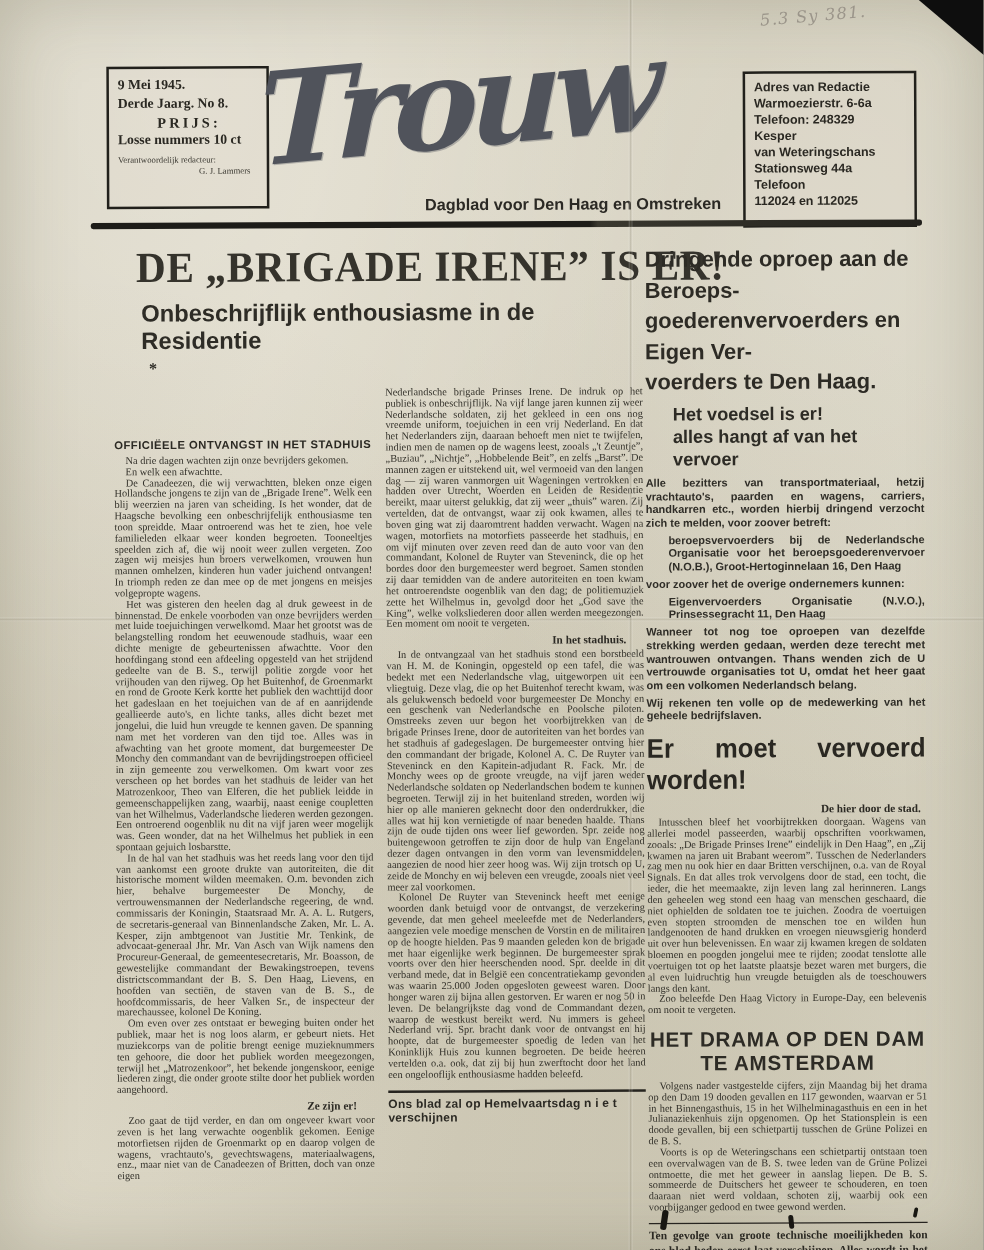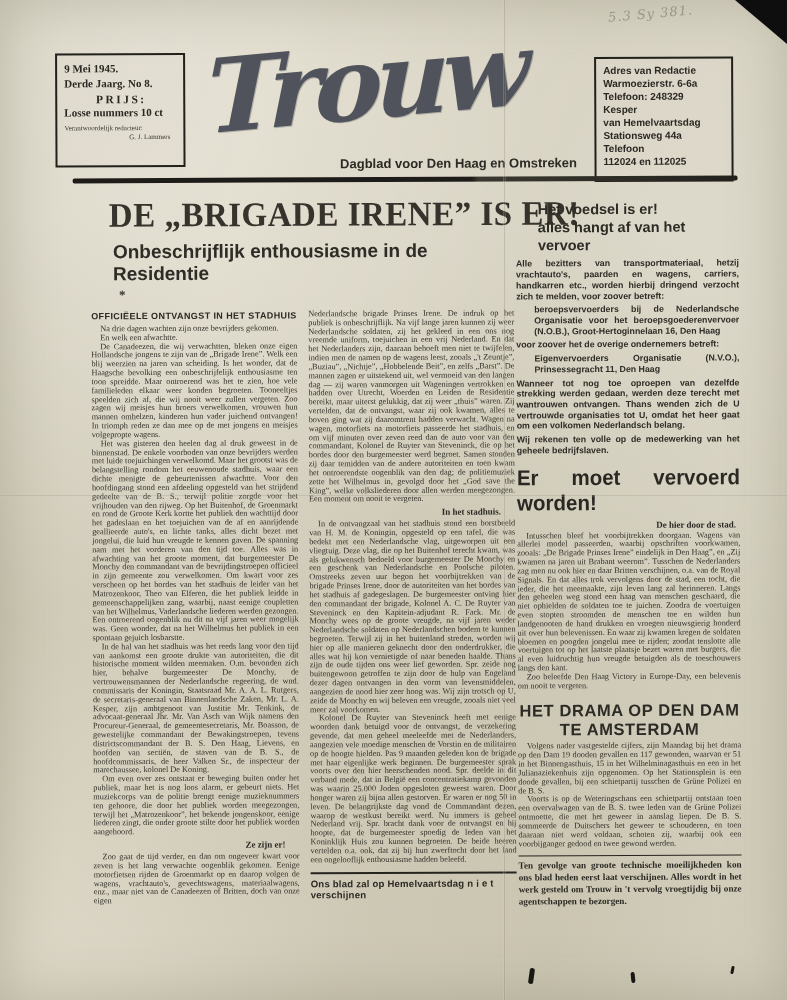--- a/index.html
+++ b/index.html
@@ -25,21 +25,21 @@
   .crease-v{position:absolute;left:503px;top:0;width:3px;height:1000px;
     background:linear-gradient(to right,rgba(255,255,255,.25),rgba(110,104,82,.22),rgba(255,255,255,.2));z-index:1;}
   .crease-h{position:absolute;left:0;top:494px;width:787px;height:3px;
     background:linear-gradient(to bottom,rgba(255,255,255,.18),rgba(115,108,85,.16),rgba(255,255,255,.15));z-index:1;}
   .speck{position:absolute;background:#181712;border-radius:2px;z-index:3;}
   .speck.s1{left:529px;top:968px;width:5px;height:16px;transform:rotate(8deg);}
   .speck.s2{left:631px;top:972px;width:4px;height:11px;transform:rotate(-6deg);}
   .speck.s3{left:731px;top:966px;width:3px;height:8px;transform:rotate(12deg);}
 
   
-  .issue-box{position:absolute;left:57px;top:52px;width:114px;height:100px;
+  .issue-box{position:absolute;left:87px;top:52px;width:114px;height:100px;
     border:2px solid #21201b;padding:6px 5px 4px 7px;z-index:2;background:rgba(222,217,205,.25);}
   .issue-line{font-weight:bold;font-size:11px;line-height:1.35;color:#2a2822;}
   .issue-price-label{font-weight:bold;font-size:11.5px;letter-spacing:2.5px;text-align:center;margin-top:2px;color:#2a2822;}
   .issue-price{font-weight:bold;font-size:11px;margin-top:1px;color:#2a2822;}
   .issue-editor{margin-top:6px;font-size:7px;line-height:1.3;color:#3a3831;}
   .issue-editor .ed-name{text-align:right;padding-right:8px;}
 
   .masthead{position:absolute;left:208px;top:18px;width:400px;height:150px;
     font-family:"DejaVu Serif",serif;font-style:italic;font-weight:bold;
     font-size:102px;line-height:1.2;color:#50535b;letter-spacing:-7px;
@@ -58,21 +58,21 @@
   
   .left-region{position:absolute;left:92px;top:196px;width:424px;z-index:2;}
   .headline{margin:0 0 0 18px;font-family:"Liberation Serif",serif;font-weight:bold;
     font-size:33px;letter-spacing:.5px;color:#35332c;white-space:nowrap;transform:scaleY(1.04);}
   .subhead{margin:7px 0 0 22px;font-family:"Liberation Sans",sans-serif;font-weight:bold;
     font-size:19px;color:#2e2c26;}
   .star{margin:2px 0 0 28px;font-size:13px;font-weight:bold;color:#2e2c26;}
   .cols{display:flex;gap:11px;margin-top:8px;}
   .col{width:206px;}
   .kicker{font-family:"Liberation Sans",sans-serif;font-weight:bold;font-size:9px;
-    letter-spacing:.4px;margin-bottom:4px;color:#2b2923;}
+    letter-spacing:.4px;margin-bottom:4px;color:#2b2923;margin-top:40px;}
   .para{margin:0;font-size:8.3px;line-height:1.065;text-align:justify;
     text-indent:9px;color:#33312a;}
   .para.noindent{text-indent:0;}
   .crosshead{font-weight:bold;font-size:9px;text-align:right;margin:3px 14px 3px 0;color:#2b2923;}
   .notice-rule{border-top:2px solid #26241f;margin-top:7px;width:100%;}
   .notice{margin-top:4px;font-family:"Liberation Sans",sans-serif;font-weight:bold;
     font-size:9.6px;color:#2b2923;letter-spacing:.2px;}
 
   
   .right-region{position:absolute;left:517px;top:196px;width:223px;z-index:2;}
@@ -118,21 +118,21 @@
     </div>
 
     <div class="masthead">Trouw</div>
     <div class="tagline">Dagblad voor Den Haag en Omstreken</div>
 
     <div class="address-box">
       <div>Adres van Redactie</div>
       <div>Warmoezierstr. 6-6a</div>
       <div>Telefoon: 248329</div>
       <div>Kesper</div>
-      <div>van Hemelvaartsdag</div>
+      <div>van Weteringschans</div>
       <div>Stationsweg 44a</div>
       <div>Telefoon</div>
       <div>112024 en 112025</div>
     </div>
 
     <div class="header-rule"></div>
 
     <div class="left-region">
       <h1 class="headline">DE „BRIGADE IRENE” IS ER!</h1>
       <h2 class="subhead">Onbeschrijflijk enthousiasme in de Residentie</h2>
@@ -154,27 +154,32 @@
           <div class="crosshead">In het stadhuis.</div>
           <p class="para">In de ontvangzaal van het stadhuis stond een borstbeeld van H. M. de Koningin, opgesteld op een tafel, die was bedekt met een Nederlandsche vlag, uitgeworpen uit een vliegtuig. Deze vlag, die op het Buitenhof terecht kwam, was als gelukwensch bedoeld voor burgemeester De Monchy en een geschenk van Nederlandsche en Poolsche piloten. Omstreeks zeven uur begon het voorbijtrekken van de brigade Prinses Irene, door de autoriteiten van het bordes van het stadhuis af gadegeslagen. De burgemeester ontving hier den commandant der brigade, Kolonel A. C. De Ruyter van Steveninck en den Kapitein-adjudant R. Fack. Mr. de Monchy wees op de groote vreugde, na vijf jaren weder Nederlandsche soldaten op Nederlandschen bodem te kunnen begroeten. Terwijl zij in het buitenland streden, worden wij hier op alle manieren geknecht door den onderdrukker, die alles wat hij kon vernietigde of naar beneden haalde. Thans zijn de oude tijden ons weer lief geworden. Spr. zeide nog buitengewoon getroffen te zijn door de hulp van Engeland dezer dagen ontvangen in den vorm van levensmiddelen, aangezien de nood hier zeer hoog was. Wij zijn trotsch op U, zeide de Monchy en wij beleven een vreugde, zooals niet veel meer zal voorkomen.</p>
           <p class="para">Kolonel De Ruyter van Steveninck heeft met eenige woorden dank betuigd voor de ontvangst, de verzekering gevende, dat men geheel meeleefde met de Nederlanders, aangezien vele moedige menschen de Vorstin en de militairen op de hoogte hielden. Pas 9 maanden geleden kon de brigade met haar eigenlijke werk beginnen. De burgemeester sprak voorts over den hier heerschenden nood. Spr. deelde in dit verband mede, dat in België een concentratiekamp gevonden was waarin 25.000 Joden opgesloten geweest waren. Door honger waren zij bijna allen gestorven. Er waren er nog 50 in leven. De belangrijkste dag vond de Commandant dezen, waarop de westkust bereikt werd. Nu immers is geheel Nederland vrij. Spr. bracht dank voor de ontvangst en hij hoopte, dat de burgemeester spoedig de leden van het Koninklijk Huis zou kunnen begroeten. De beide heeren vertelden o.a. ook, dat zij bij hun zwerftocht door het land een ongelooflijk enthousiasme hadden beleefd.</p>
           <div class="notice-rule"></div>
           <div class="notice">Ons blad zal op Hemelvaartsdag  n i e t  verschijnen</div>
         </div>
       </div>
     </div>
 
     <div class="right-region">
+      <div class="oproep-head">
+        <div>Dringende oproep aan de Beroeps-</div>
+        <div>goederenvervoerders en Eigen Ver-</div>
+        <div>voerders te Den Haag.</div>
+      </div>
       <div class="oproep-sub">
         <div>Het voedsel is er!</div>
         <div>alles hangt af van het vervoer</div>
       </div>
       <p class="bold-p">Alle bezitters van transportmateriaal, hetzij vrachtauto's, paarden en wagens, carriers, handkarren etc., worden hierbij dringend verzocht zich te melden, voor zoover betreft:</p>
       <p class="bold-p indent1">beroepsvervoerders bij de Nederlandsche Organisatie voor het beroepsgoederenvervoer (N.O.B.), Groot-Hertoginnelaan 16, Den Haag</p>
-      <p class="bold-p">voor zoover het de overige ondernemers betreft:</p>
+      <p class="bold-p">voor zoover het de overige ondernemers kunnen:</p>
       <p class="bold-p indent1">Eigenvervoerders Organisatie (N.V.O.), Prinsessegracht 11, Den Haag</p>
       <p class="bold-p">Wanneer tot nog toe oproepen van dezelfde strekking werden gedaan, werden deze terecht met wantrouwen ontvangen. Thans wenden zich de U vertrouwde organisaties tot U, omdat het heer gaat om een volkomen Nederlandsch belang.</p>
       <p class="bold-p">Wij rekenen ten volle op de medewerking van het geheele bedrijfslaven.</p>
       <div class="banner">Er moet vervoerd worden!</div>
       <div class="crosshead serif">De hier door de stad.</div>
       <p class="para">Intusschen bleef het voorbijtrekken doorgaan. Wagens van allerlei model passeerden, waarbij opschriften voorkwamen, zooals: „De Brigade Prinses Irene” eindelijk in Den Haag”, en „Zij kwamen na jaren uit Brabant weerom”. Tusschen de Nederlanders zag men nu ook hier en daar Britten verschijnen, o.a. van de Royal Signals. En dat alles trok vervolgens door de stad, een tocht, die ieder, die het meemaakte, zijn leven lang zal herinneren. Langs den geheelen weg stond een haag van menschen geschaard, die niet ophielden de soldaten toe te juichen. Zoodra de voertuigen even stopten stroomden de menschen toe en wilden hun landgenooten de hand drukken en vroegen nieuwsgierig honderd uit over hun belevenissen. En waar zij kwamen kregen de soldaten bloemen en poogden jongelui mee te rijden; zoodat tenslotte alle voertuigen tot op het laatste plaatsje bezet waren met burgers, die al even luidruchtig hun vreugde betuigden als de toeschouwers langs den kant.</p>
       <p class="para">Zoo beleefde Den Haag Victory in Europe-Day, een belevenis om nooit te vergeten.</p>
       <div class="drama-head">
         <div>HET DRAMA OP DEN DAM</div>
         <div>TE AMSTERDAM</div>

